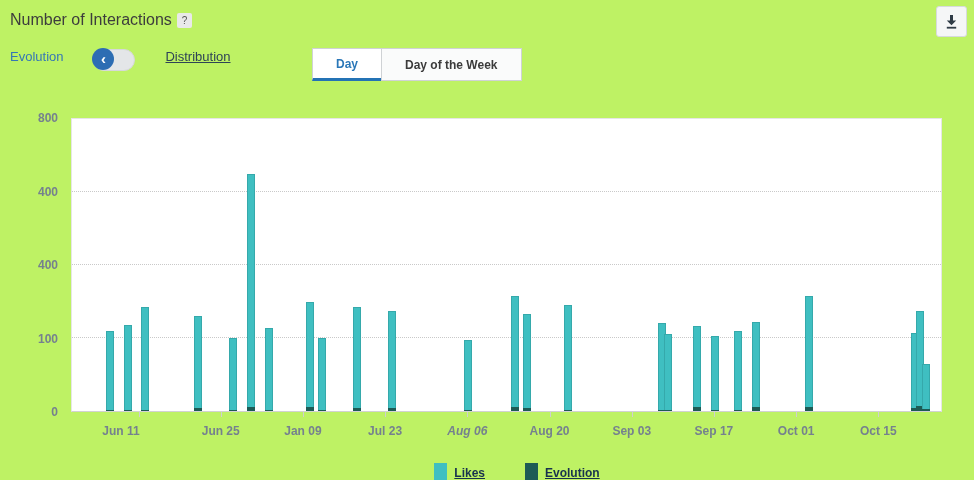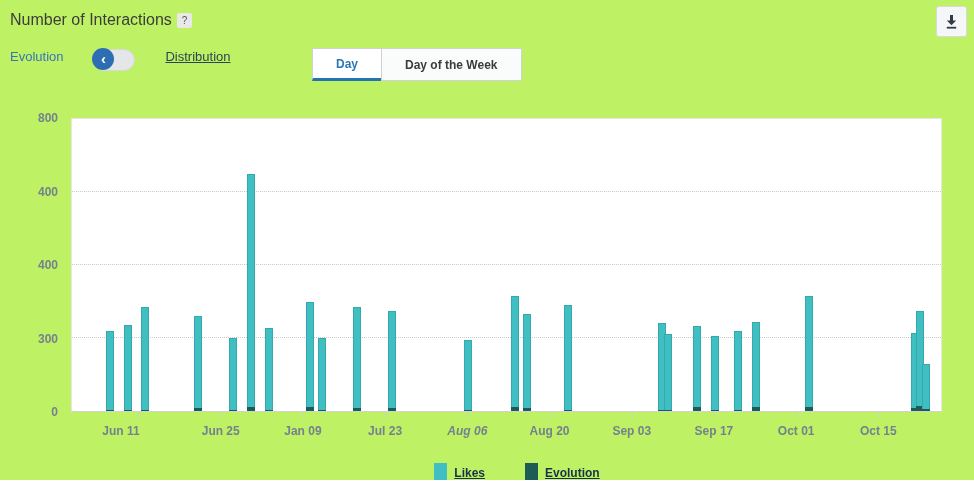--- a/index.html
+++ b/index.html
@@ -144,21 +144,21 @@
       <div class="bar comments" style="left: 732.889px; width: 8px; height: 4.38px; background: rgb(29, 91, 85);"></div>
       <div class="bar likes" style="left: 838.578px; width: 8px; height: 78.475px; background: rgb(63, 191, 193);"></div>
       <div class="bar comments" style="left: 838.578px; width: 8px; height: 2.92px; background: rgb(29, 91, 85);"></div>
       <div class="bar likes" style="left: 844.449px; width: 8px; height: 100.375px; background: rgb(63, 191, 193);"></div>
       <div class="bar comments" style="left: 844.449px; width: 8px; height: 4.745px; background: rgb(29, 91, 85);"></div>
       <div class="bar likes" style="left: 850.321px; width: 8px; height: 47.45px; background: rgb(63, 191, 193);"></div>
       <div class="bar comments" style="left: 850.321px; width: 8px; height: 2.19px; background: rgb(29, 91, 85);"></div>
     </div>
   <div id="yaxis">
       <div class="ylabel" style="top: 404px;">0</div>
-      <div class="ylabel" style="top: 330.5px;">300</div>
+      <div class="ylabel" style="top: 330.5px;">100</div>
       <div class="ylabel" style="top: 257px;">400</div>
       <div class="ylabel" style="top: 183.5px;">400</div>
       <div class="ylabel" style="top: 110px;">800</div>
     </div>
   <div id="xaxis">
       <div class="xtick" style="left: 138.524px;"></div>
       <div class="xlabel" style="left: 86px;">Jun 11</div>
       <div class="xtick" style="left: 220.726px;"></div>
       <div class="xlabel" style="left: 185.726px;">Jun 25</div>
       <div class="xtick" style="left: 302.929px;"></div>

